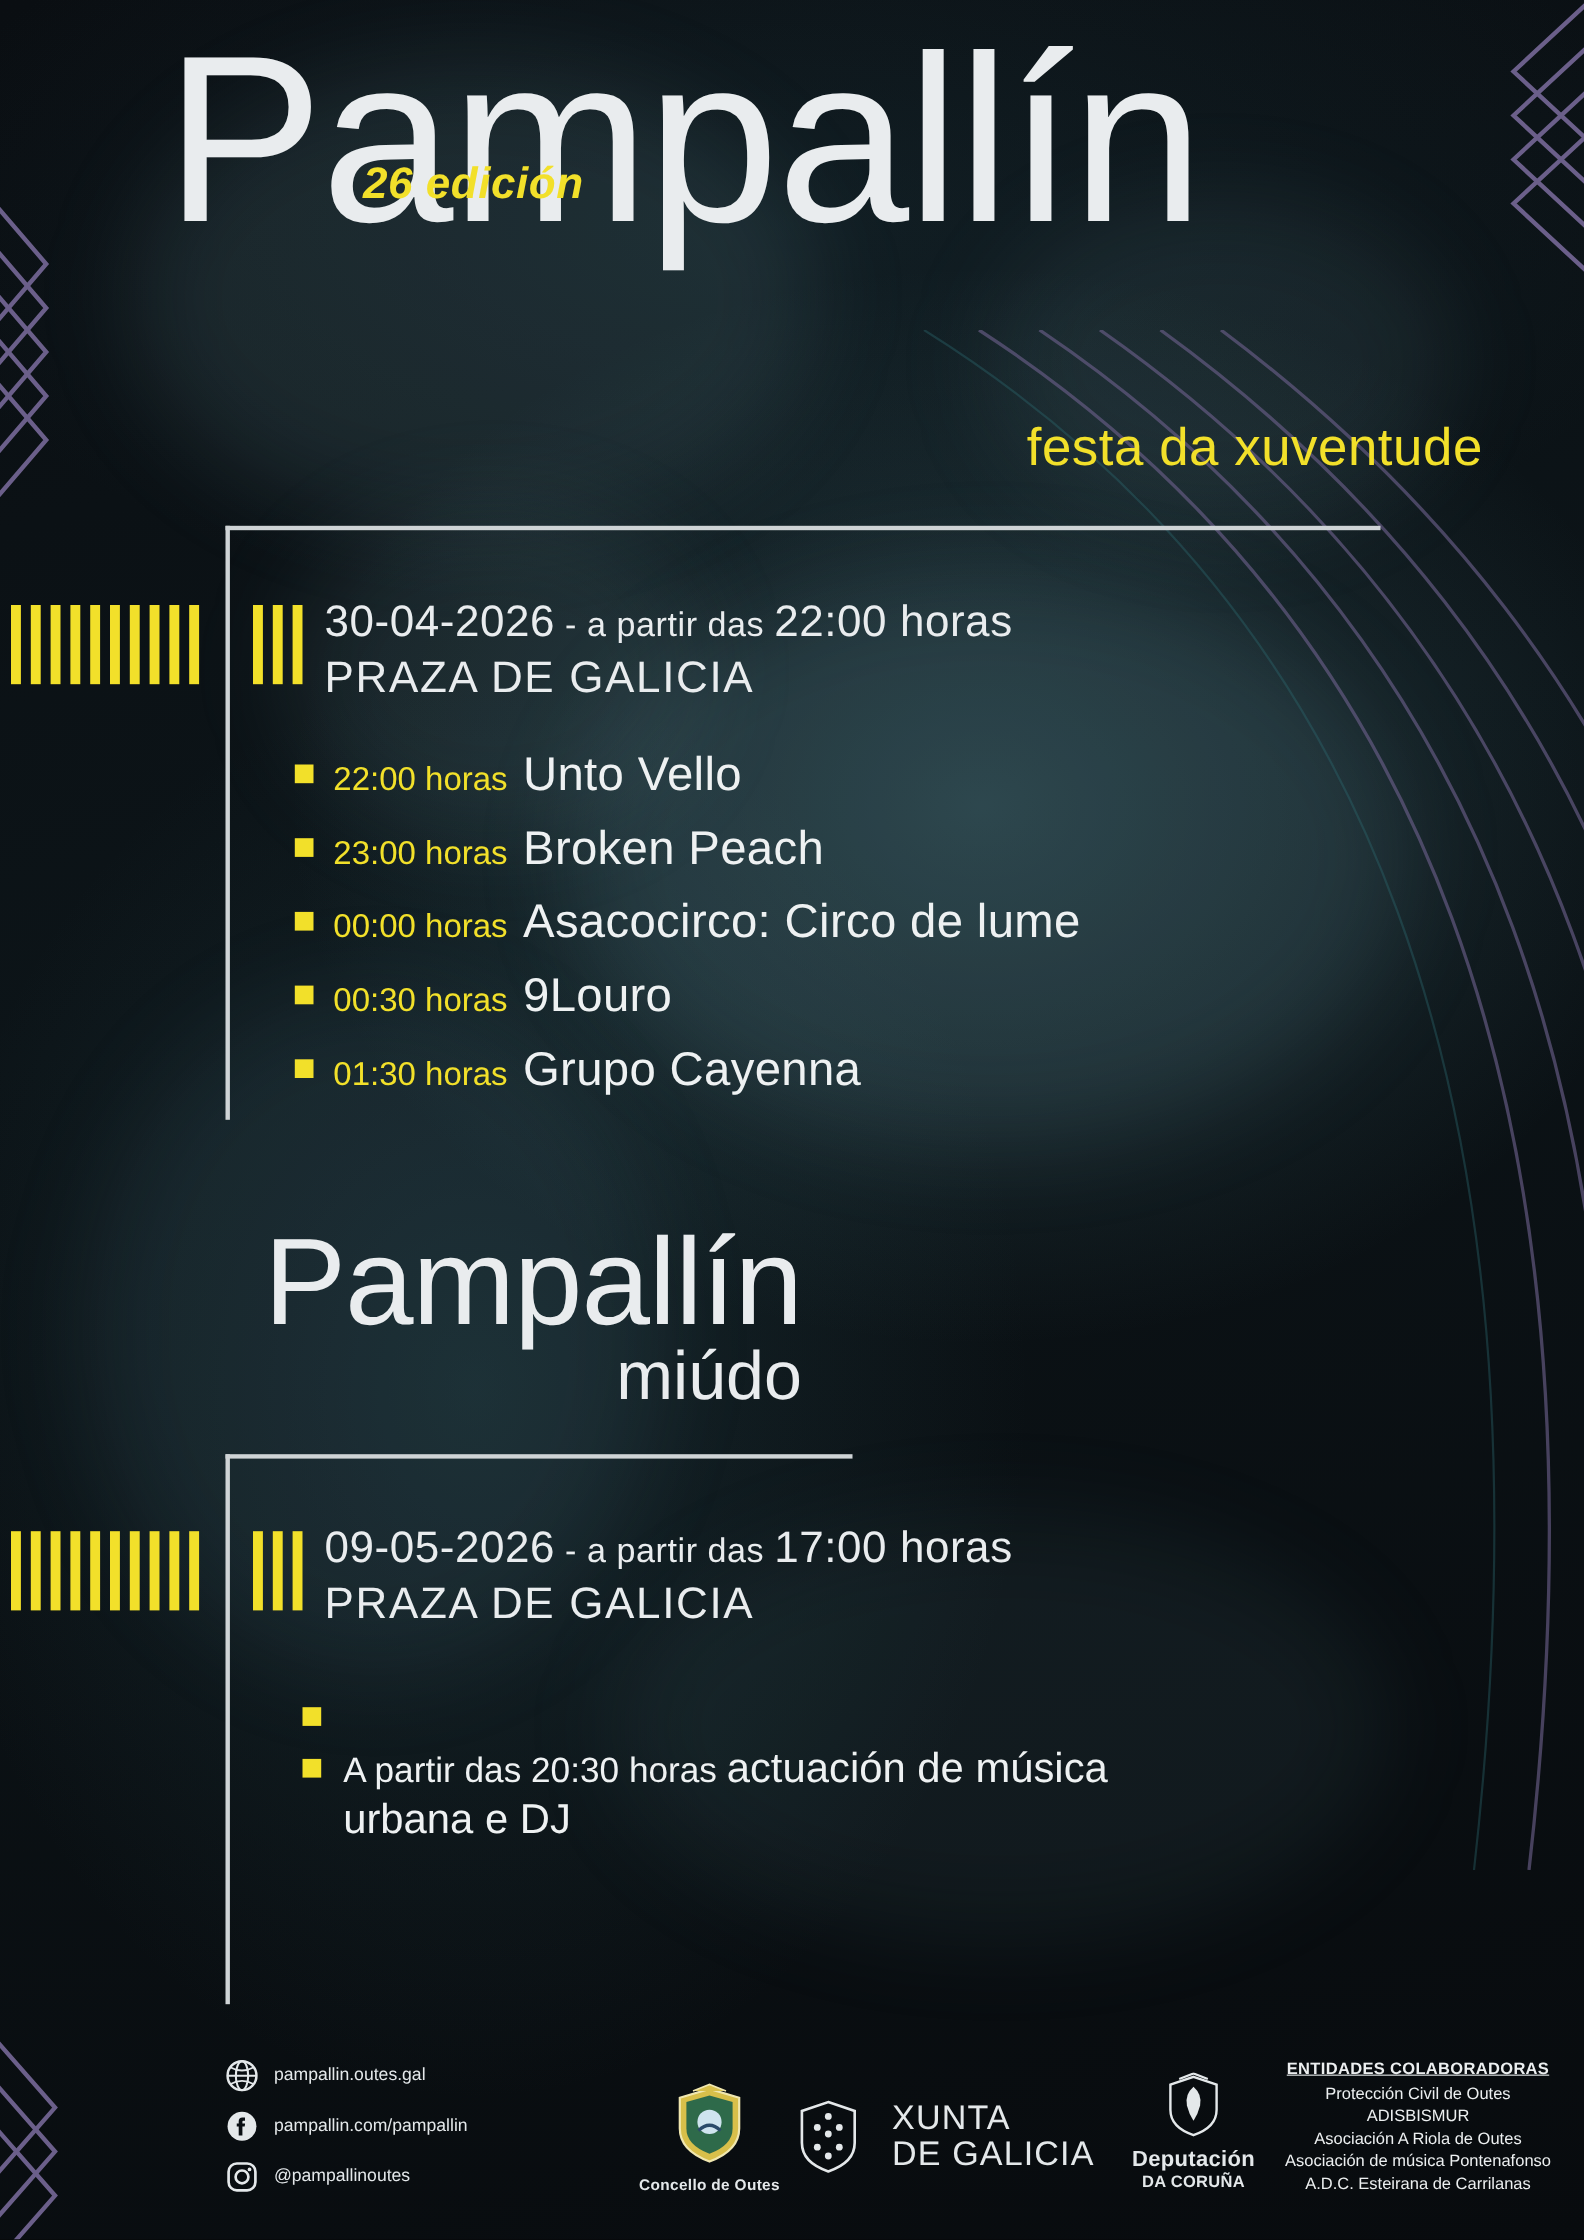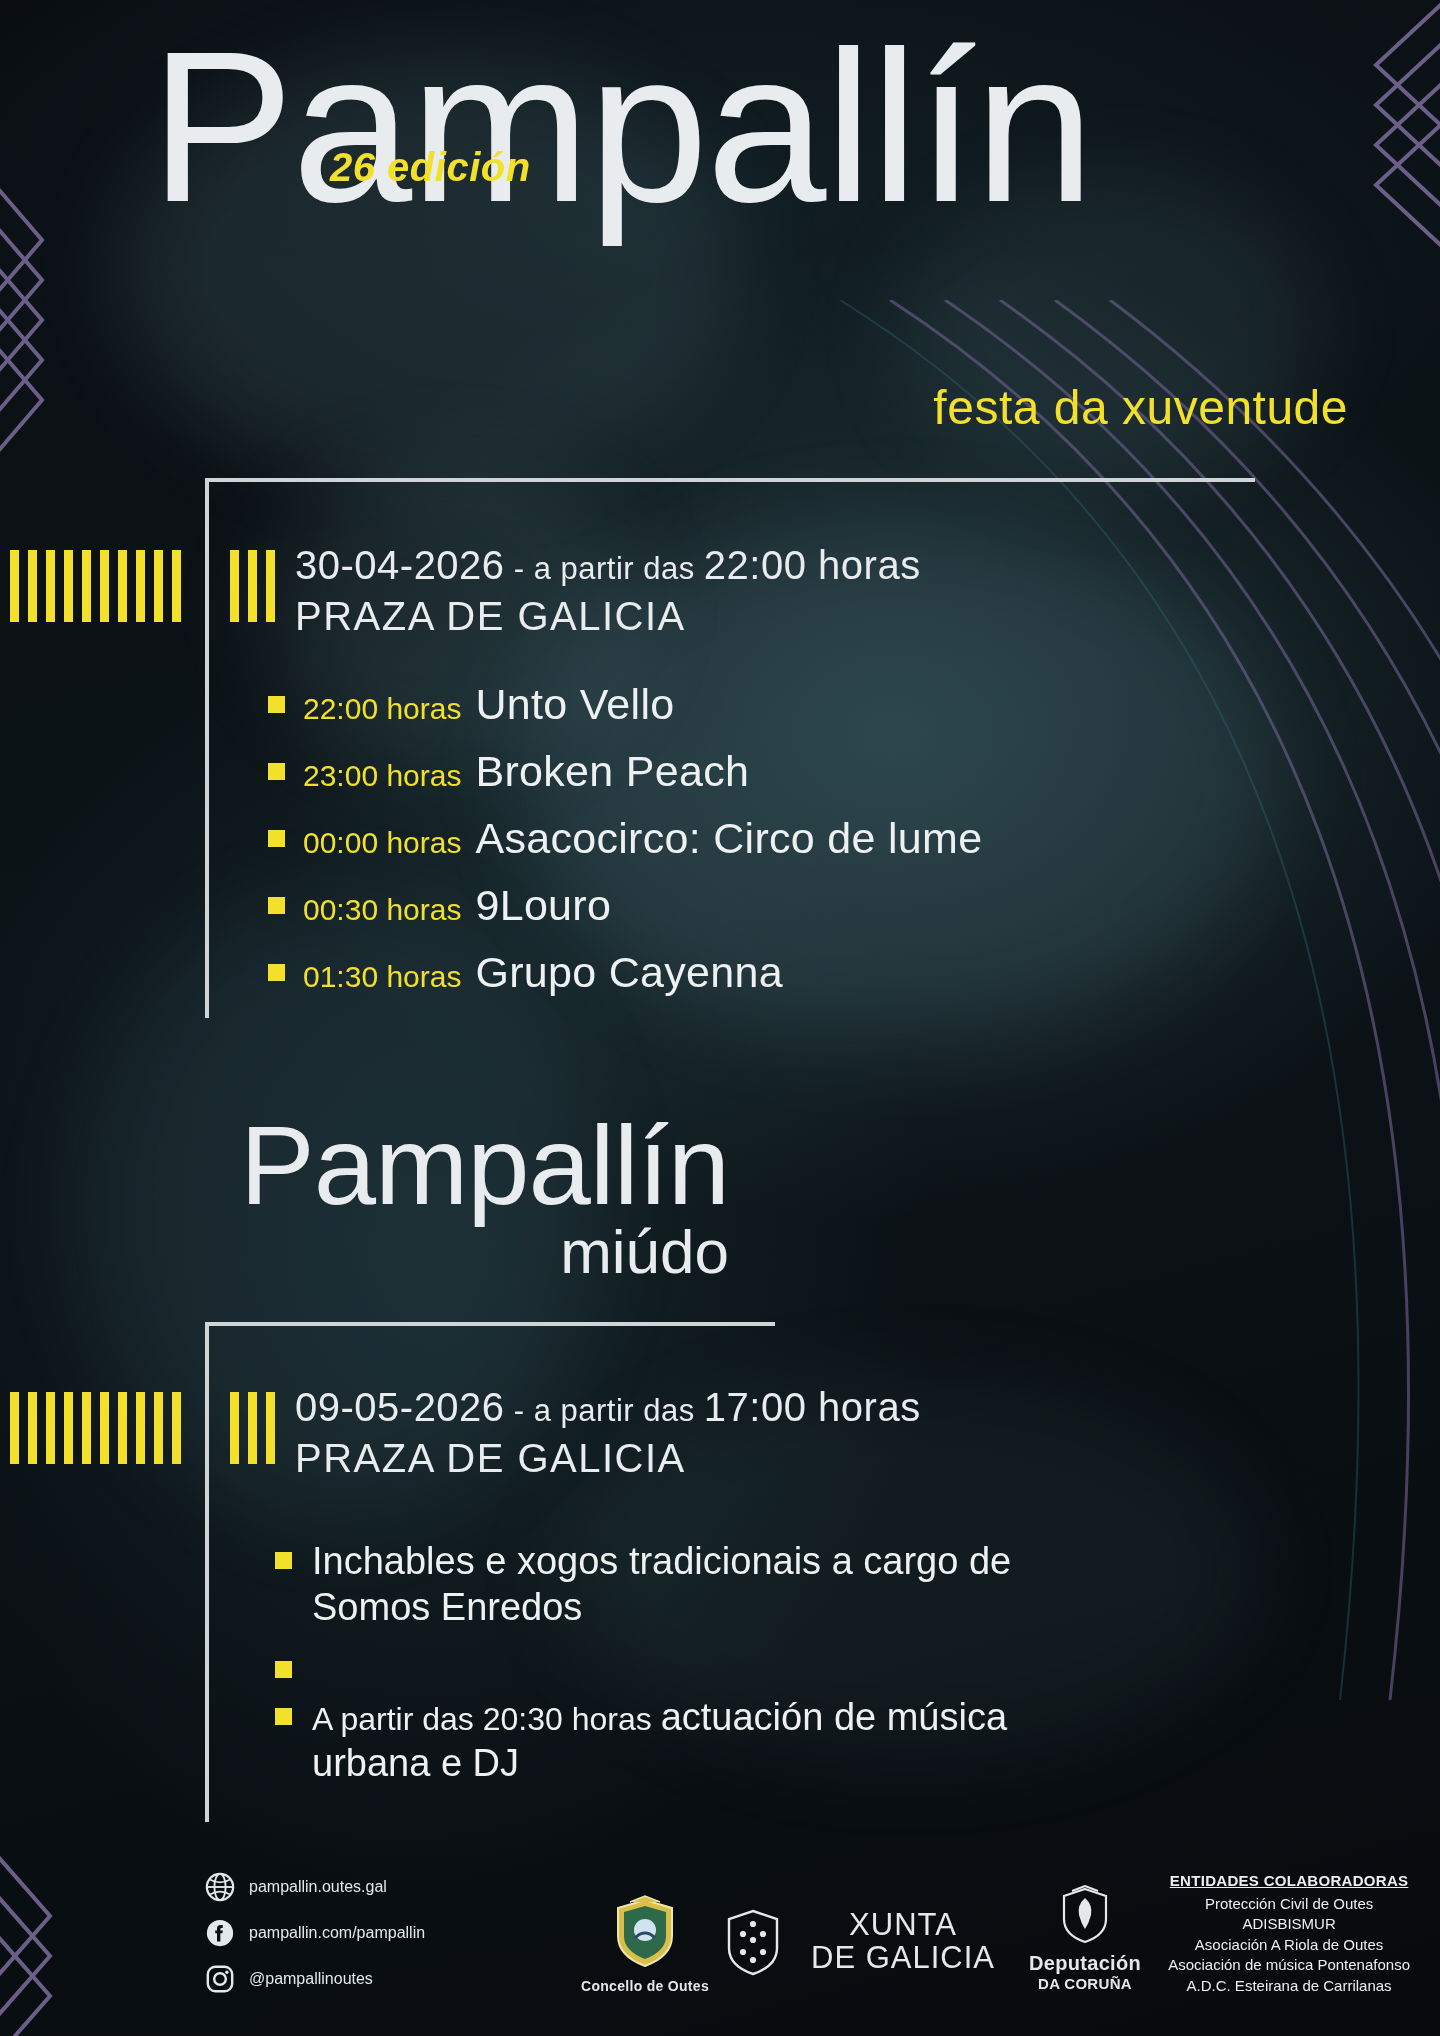--- a/index.html
+++ b/index.html
@@ -280,24 +280,20 @@
     </div>
 
     <div class="date-line" style="left:295px; top:1385px;">
       <div class="d1">
         <span>09-05-2026</span><span class="small"> - a partir das </span><span>17:00 horas</span>
       </div>
       <div class="d2">PRAZA DE GALICIA</div>
     </div>
 
     <div class="prog2">
-      <div class="row">
-        <span class="sq"></span>
-        <span class="txt">Inchables e xogos tradicionais a cargo de Somos Enredos</span>
-      </div>
       <div class="row">
         <span class="sq"></span>
       </div>
       <div class="row">
         <span class="sq"></span>
         <span class="txt"><span class="lite">A partir das 20:30 horas </span><span>actuación de música urbana e DJ</span></span>
       </div>
     </div>
 
     <div class="footer">
@@ -347,21 +343,21 @@
           <g fill="#e4e8ea">
             <circle cx="28" cy="16" r="3.1"></circle>
             <circle cx="18" cy="26" r="3.1"></circle>
             <circle cx="38" cy="26" r="3.1"></circle>
             <circle cx="28" cy="32" r="3.1"></circle>
             <circle cx="18" cy="44" r="3.1"></circle>
             <circle cx="38" cy="44" r="3.1"></circle>
             <circle cx="28" cy="52" r="3.1"></circle>
           </g>
         </svg>
-        <div style="text-align:center;margin-left:16px;">
+        <div style="text-align:left;margin-left:16px;">
           <div style="font-size:31px; letter-spacing:1px; line-height:1.06;">XUNTA</div>
           <div style="font-size:31px; letter-spacing:1px; line-height:1.06;">DE GALICIA</div>
         </div>
       </div>
 
       <div class="logo" style="left:990px; bottom:44px; width:190px;">
         <svg width="54" height="60" viewBox="0 0 54 60">
           <path d="M27 4 L48 11 L48 34 Q48 50 27 57 Q6 50 6 34 L6 11 Z" fill="none" stroke="#e4e8ea" stroke-width="2.2"></path>
           <path d="M27 13 Q35 20 33 30 Q31 38 27 44 Q23 38 21 30 Q19 20 27 13 Z" fill="#e4e8ea"></path>
           <path d="M14 6 L27 1 L40 6" fill="none" stroke="#e4e8ea" stroke-width="2"></path>

